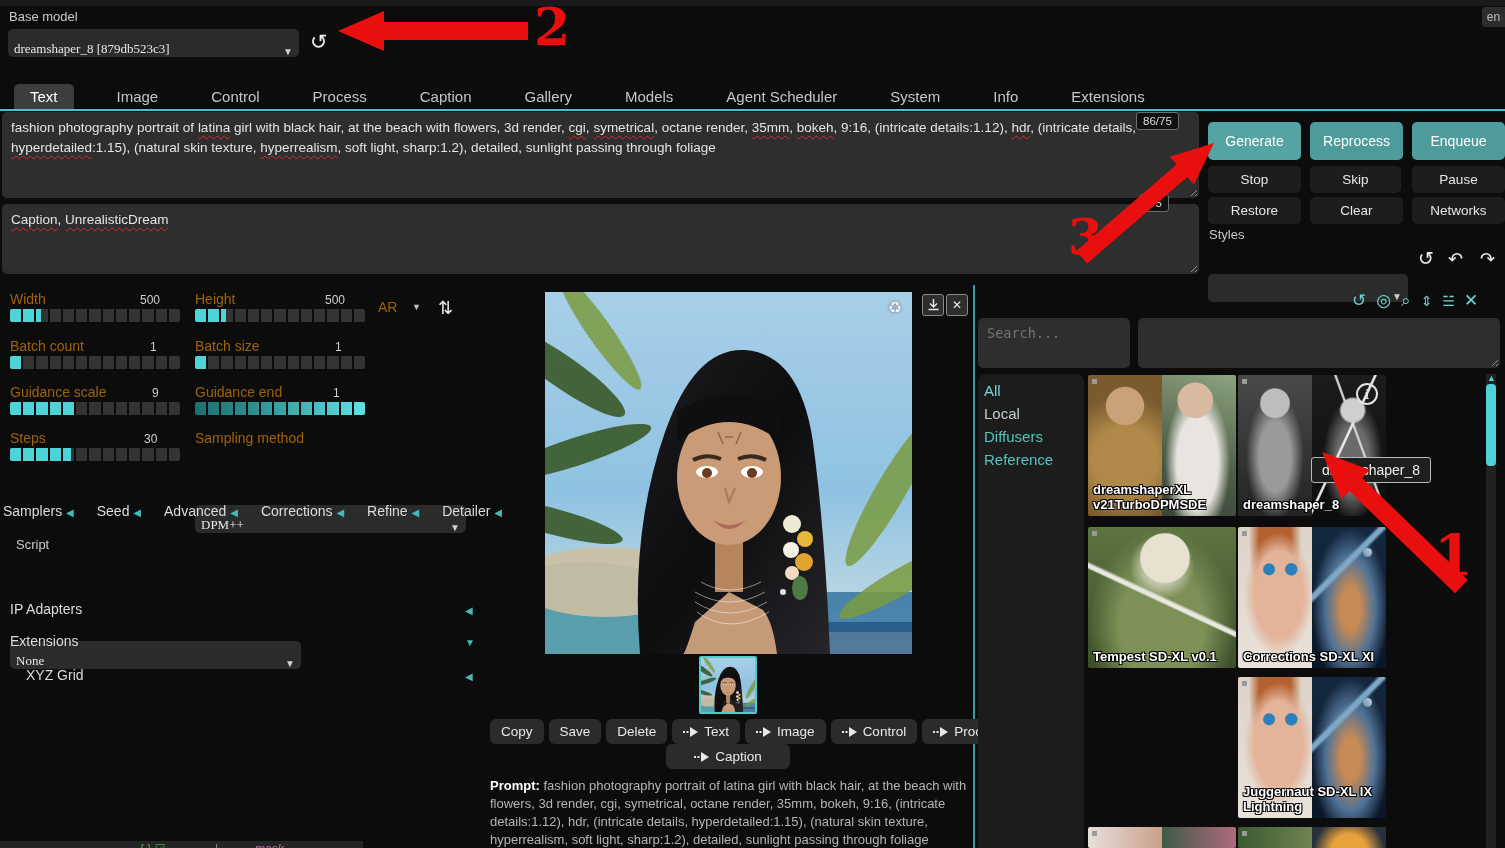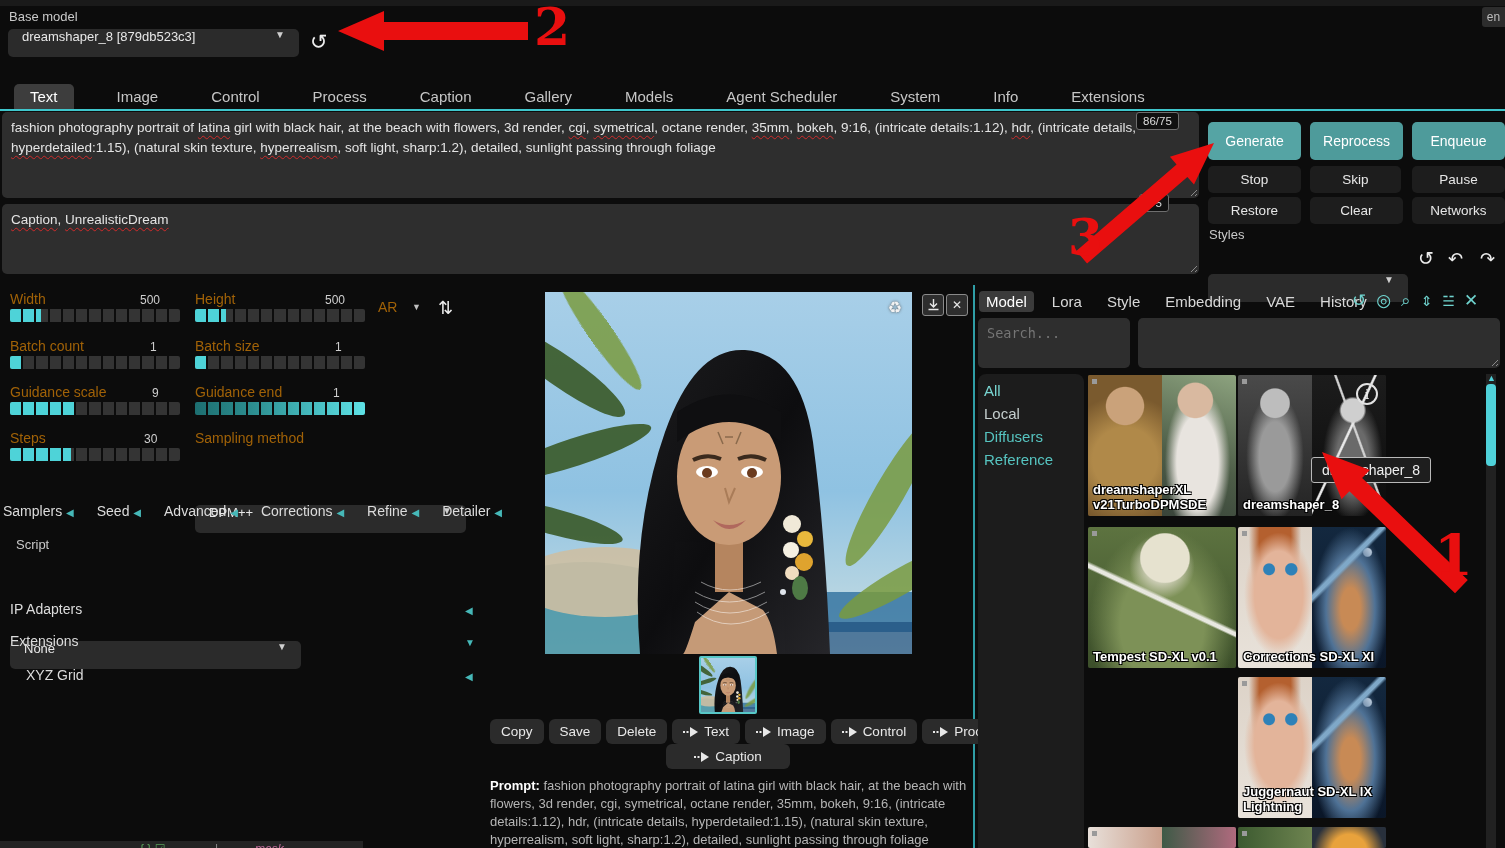--- a/index.html
+++ b/index.html
@@ -6,21 +6,21 @@
   html,body { background:#000; }
   #app {
     position:relative; width:1505px; height:848px; overflow:hidden;
     background:#0c0c0c; font-family:"Liberation Sans", sans-serif; color:#ddd;
   }
   .abs { position:absolute; }
 
   
   .dropdown {
     background:#2b2b2b; border-radius:5px; color:#e8e8e8; font-size:13px;
-    display:flex; align-items:flex-start; padding:0 14px; position:relative;
+    display:flex; align-items:flex-end; padding:0 6px; position:relative;font-family:Liberation Serif, serif;
   }
   .dropdown .caret { margin-left:auto; color:#cfcfcf; font-size:10px; }
   .btn-primary {
     background:#4e9b9b; border-radius:5px; color:#fff; font-size:14px;
     display:flex; align-items:center; justify-content:center; cursor:pointer;
   }
   .btn-dark {
     background:#1d1d1d; border-radius:5px; color:#e6e6e6; font-size:13.5px;
     display:flex; align-items:center; justify-content:center; cursor:pointer;
   }
@@ -471,28 +471,20 @@
         <path d="M7 0 L15 5 L7 10 Z" fill="#e8e8e8"></path>
       </svg>
       <span>Caption</span>
   </div>
 
   <div class="abs prompt-echo" style="left:490px;top:777px;width:480px;">
     <b>Prompt:</b>
     <span>fashion photography portrait of latina girl with black hair, at the beach with flowers, 3d render, cgi, symetrical, octane render, 35mm, bokeh, 9:16, (intricate details:1.12), hdr, (intricate details, hyperdetailed:1.15), (natural skin texture, hyperrealism, soft light, sharp:1.2), detailed, sunlight passing through foliage</span>
   </div>
 
-  <div class="abs" style="left:979px;top:291px;display:flex;gap:11px;align-items:center;">
-    <div class="ntab active">Model</div>
-    <div class="ntab">Lora</div>
-    <div class="ntab">Style</div>
-    <div class="ntab">Embedding</div>
-    <div class="ntab">VAE</div>
-    <div class="ntab">History</div>
-  </div>
   <div class="abs" style="left:1352px;top:292px;display:flex;gap:10px;align-items:center;">
     <span class="nicon">↺</span>
     <span class="nicon">◎</span>
     <span class="nicon">⌕</span>
     <span class="nicon" style="font-size:14px;">⇕</span>
     <span class="nicon" style="font-size:14px;letter-spacing:-1px;">☱</span>
     <span class="nicon">✕</span>
   </div>
 
   <textarea class="abs textbox rz" style="left: 978px; top: 318px; width: 152px; height: 50px; resize: none; border: none; outline: none;" placeholder="Search..."></textarea>

